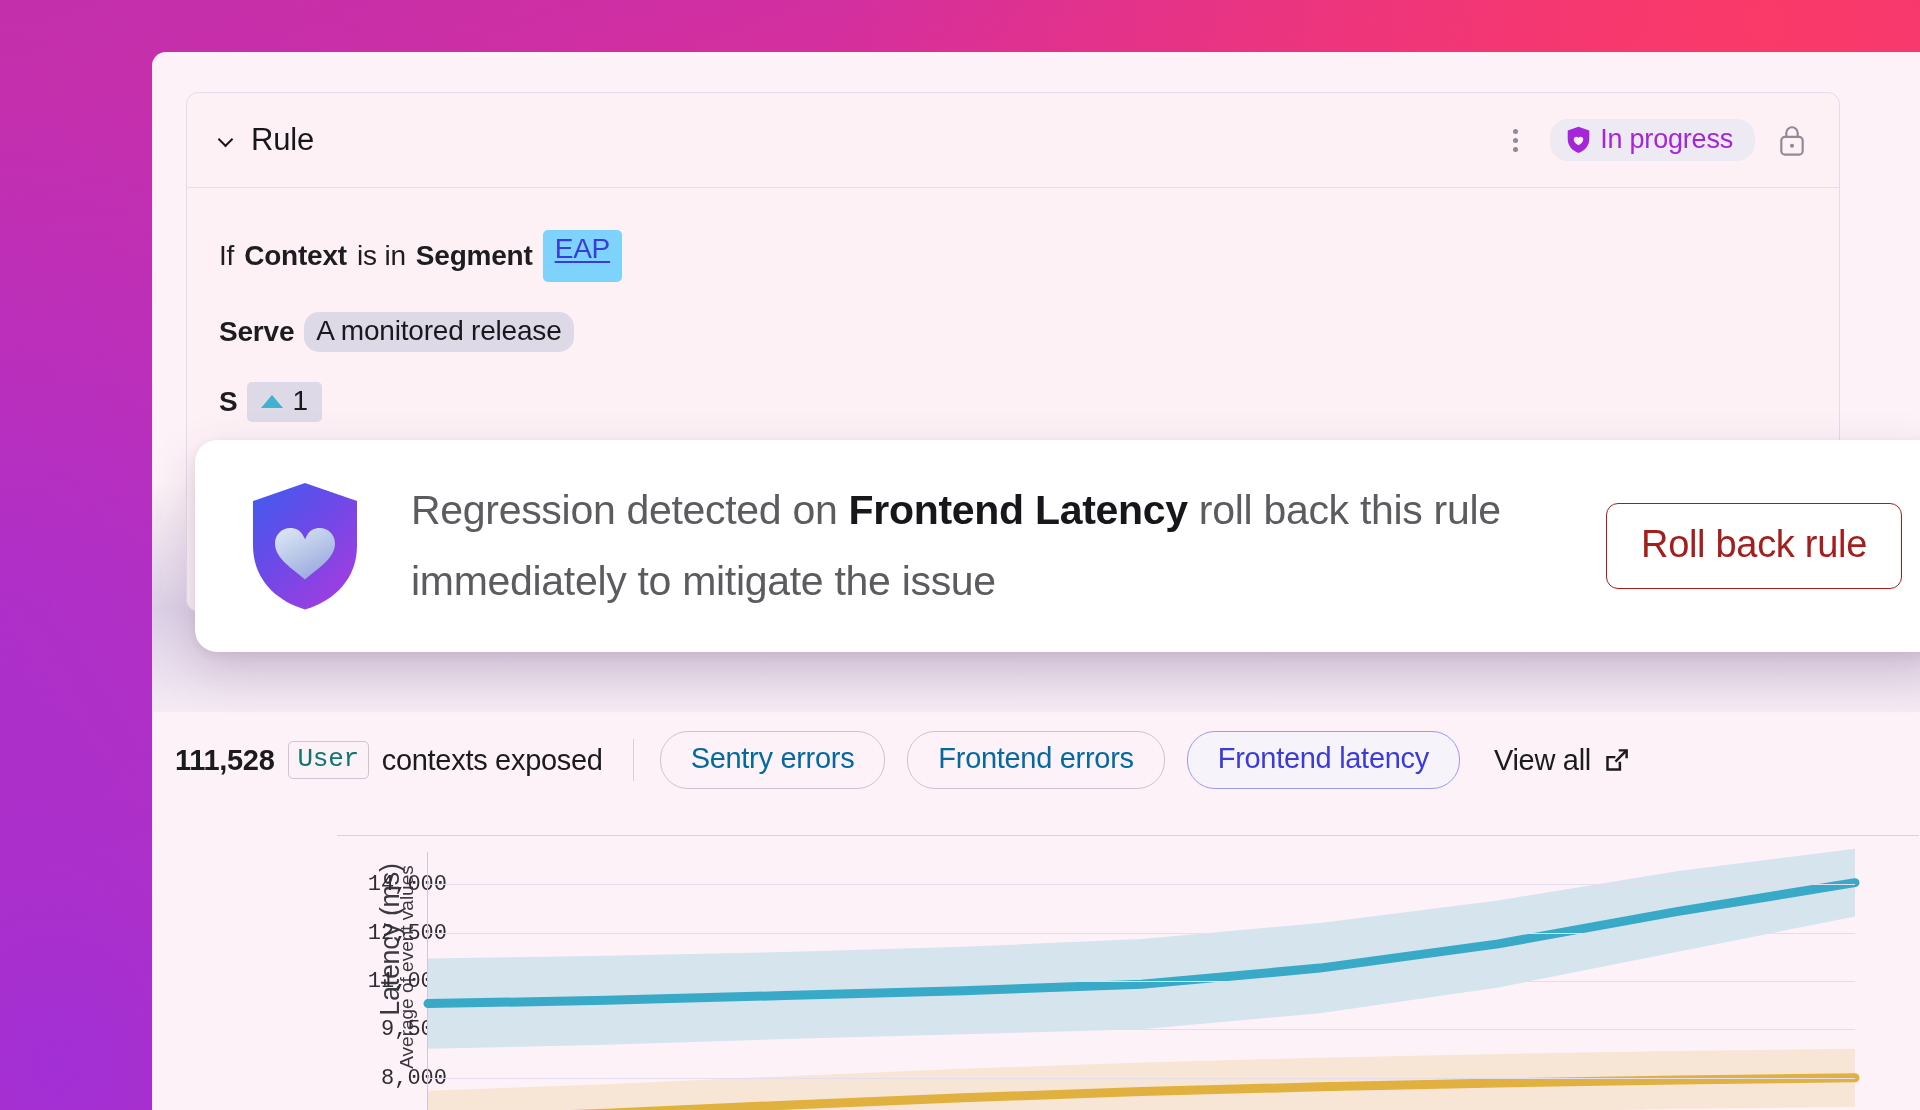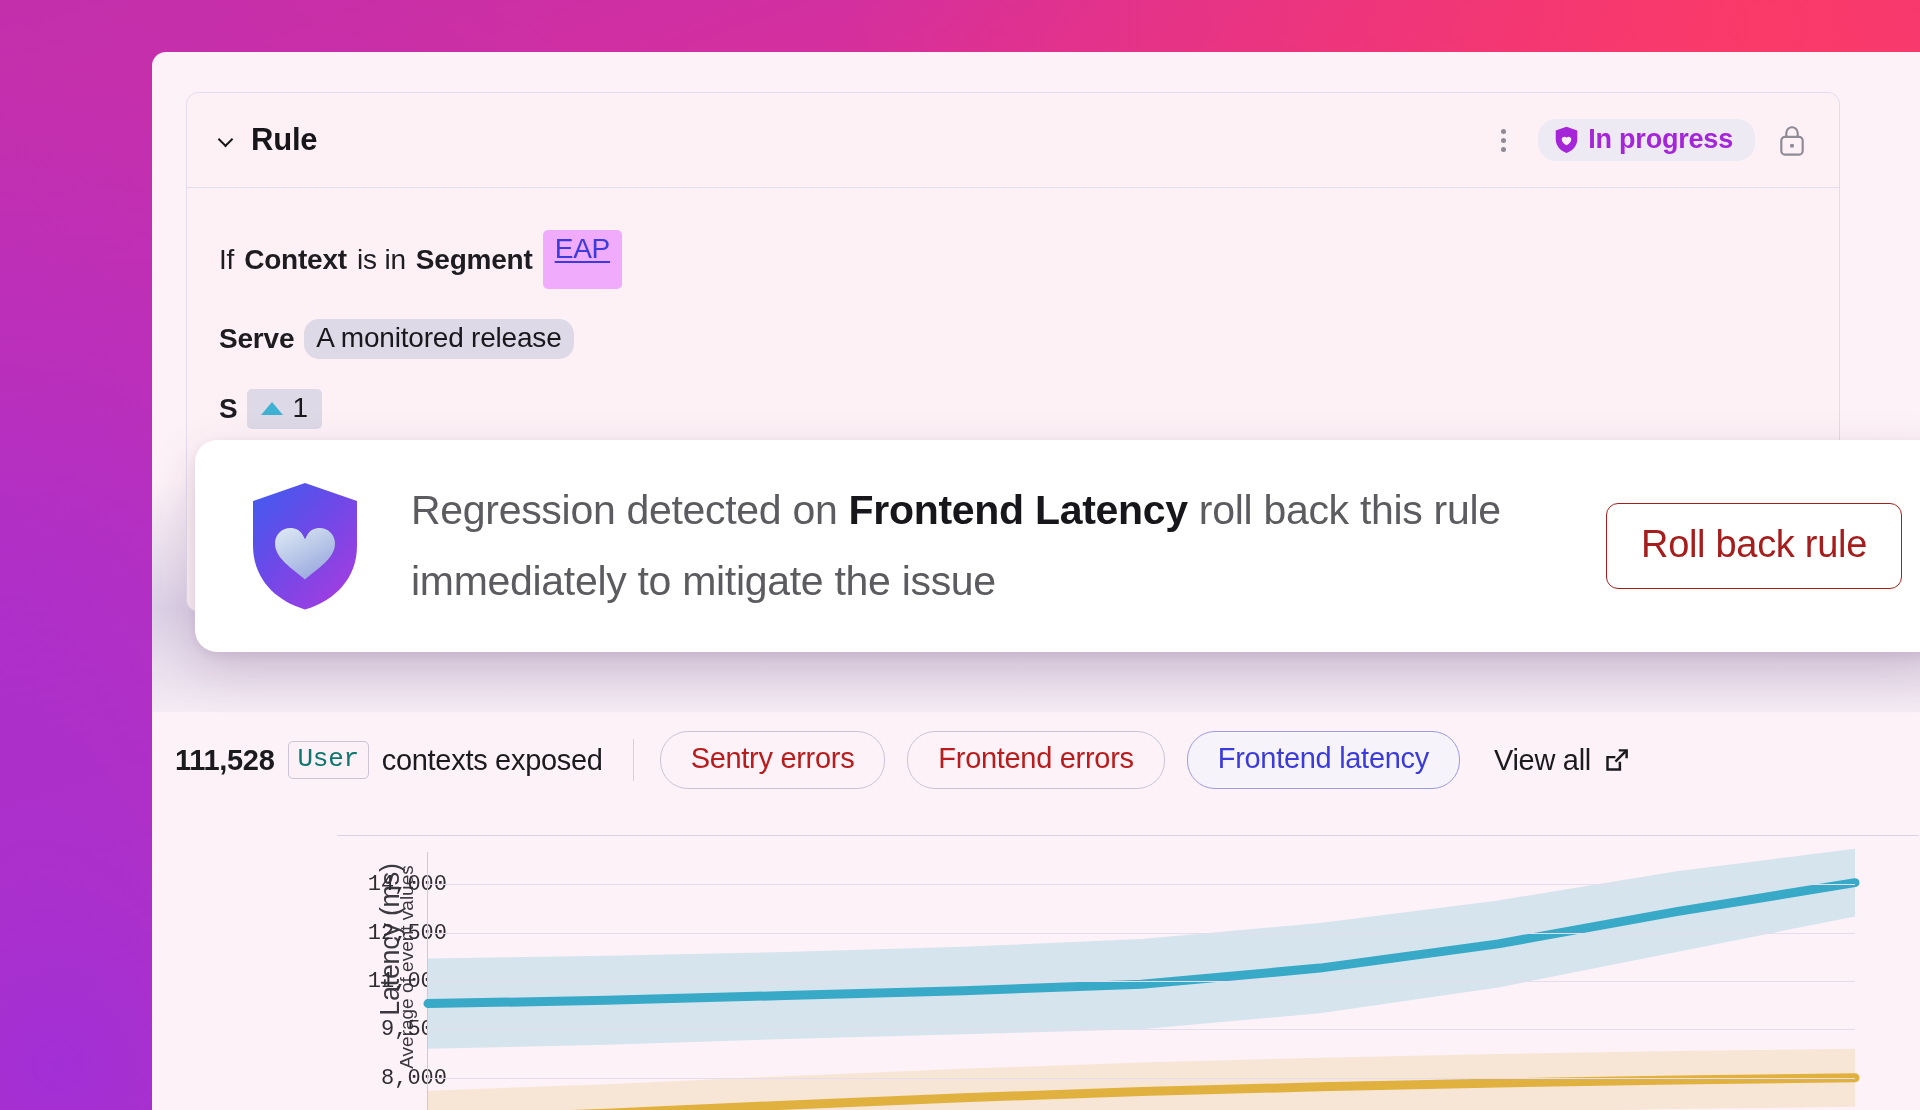--- a/index.html
+++ b/index.html
@@ -59,21 +59,20 @@
     position:absolute; left:34px; top:40px; right:80px; height:520px;
     background:#fdf1f6;
     border:1px solid #e2dced;
     border-radius:12px;
   }
   #rule-card-header{
     height:95px;
     border-bottom:1px solid #e4def0;
     display:flex; align-items:center;
     padding:0 32px 0 30px;
-    font-weight:bold;
   }
   .chev{
     width:22px; height:22px; flex:0 0 auto; margin-right:12px;
     position:relative;
   }
   .chev::before{
     content:""; position:absolute; left:3px; top:5px;
     width:11px; height:11px;
     border-right:2.6px solid #171717; border-bottom:2.6px solid #171717;
     transform:rotate(45deg);
@@ -114,22 +113,22 @@
     margin-bottom:30px;
   }
   .rule-line .w{ margin-right:10px; }
   .rule-line .bold{ font-weight:bold; }
   .token{
     background:#ddd9e6; border-radius:15px;
     padding:3px 12px 5px;
     font-size:28px; color:#19181d;text-align:center;
   }
   .token-link{
-    background:#f0abfc; border-radius:5px;
-    padding:3px 12px 24px;
+    background:#7dd3fc; border-radius:5px;
+    padding:3px 12px 17px;
     font-size:28px; color:#3b3bdb;
     text-decoration:underline; text-underline-offset:3px;
   }
   .token-val{
     background:#ddd9e6; border-radius:5px;
     padding:3px 14px 5px;
     font-size:28px; color:#19181d;
     display:flex; align-items:center; gap:9px;
   }
   .tri-up{
@@ -179,21 +178,21 @@
     background:#fbf1f6;
     padding:2px 9px 4px;
   }
   #vsep{
     width:1px; height:42px; background:#d5cede; margin:0 26px 0 30px;
   }
   .chip{
     border:1px solid #cbc4d6; border-radius:28px;
     background:transparent;
     font-family:inherit; font-size:29px; letter-spacing:-.3px;
-    color:#b91c1c;
+    color:#0369a1;
     padding:10px 30px 13px;
     margin-right:22px; cursor:pointer; white-space:nowrap;
   }
   .chip.active{
     color:#3b3bdb; border-color:#9b9be6; background:#f6f3fb;
   }
   #view-all{
     display:flex; align-items:center; gap:12px;
     font-size:29px; color:#1b1a1f; letter-spacing:-.3px;
     margin-left:12px; cursor:pointer;

